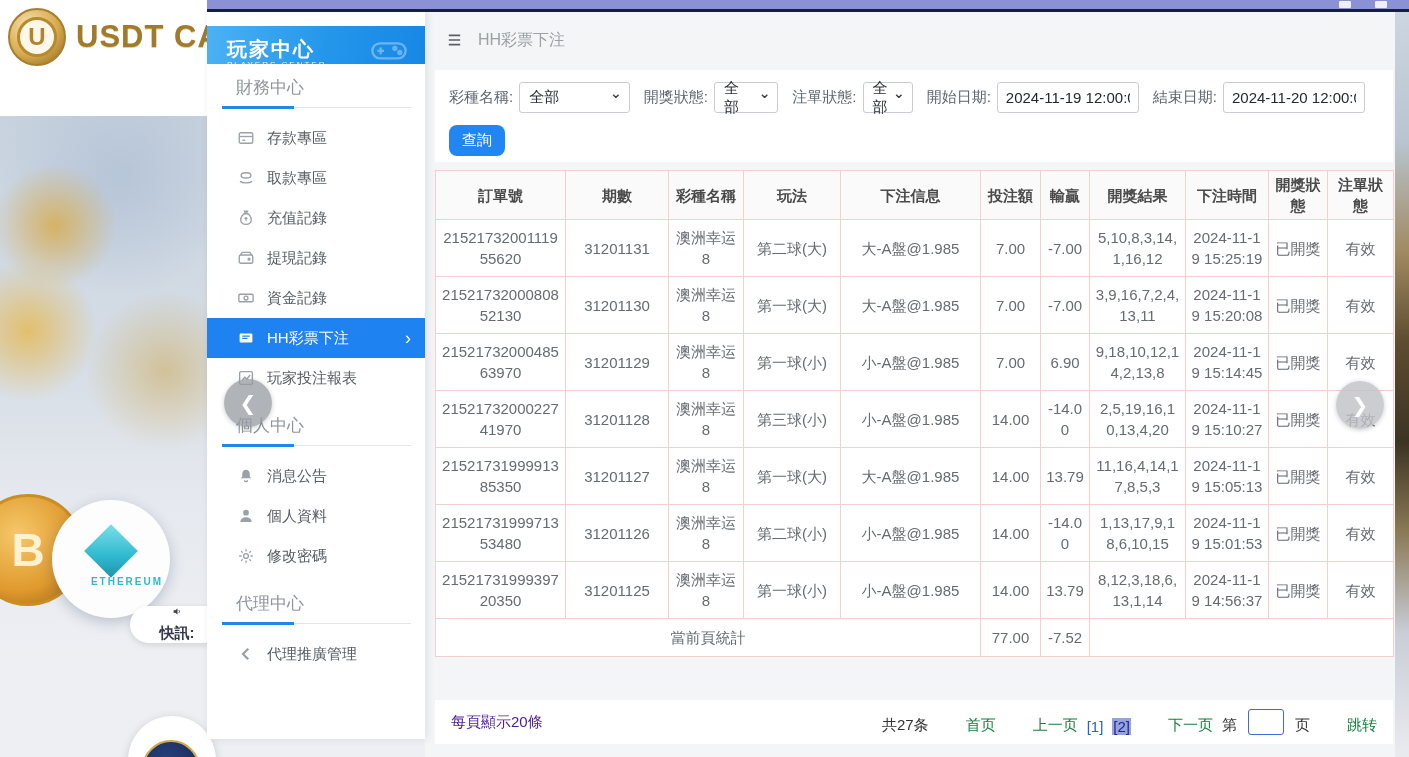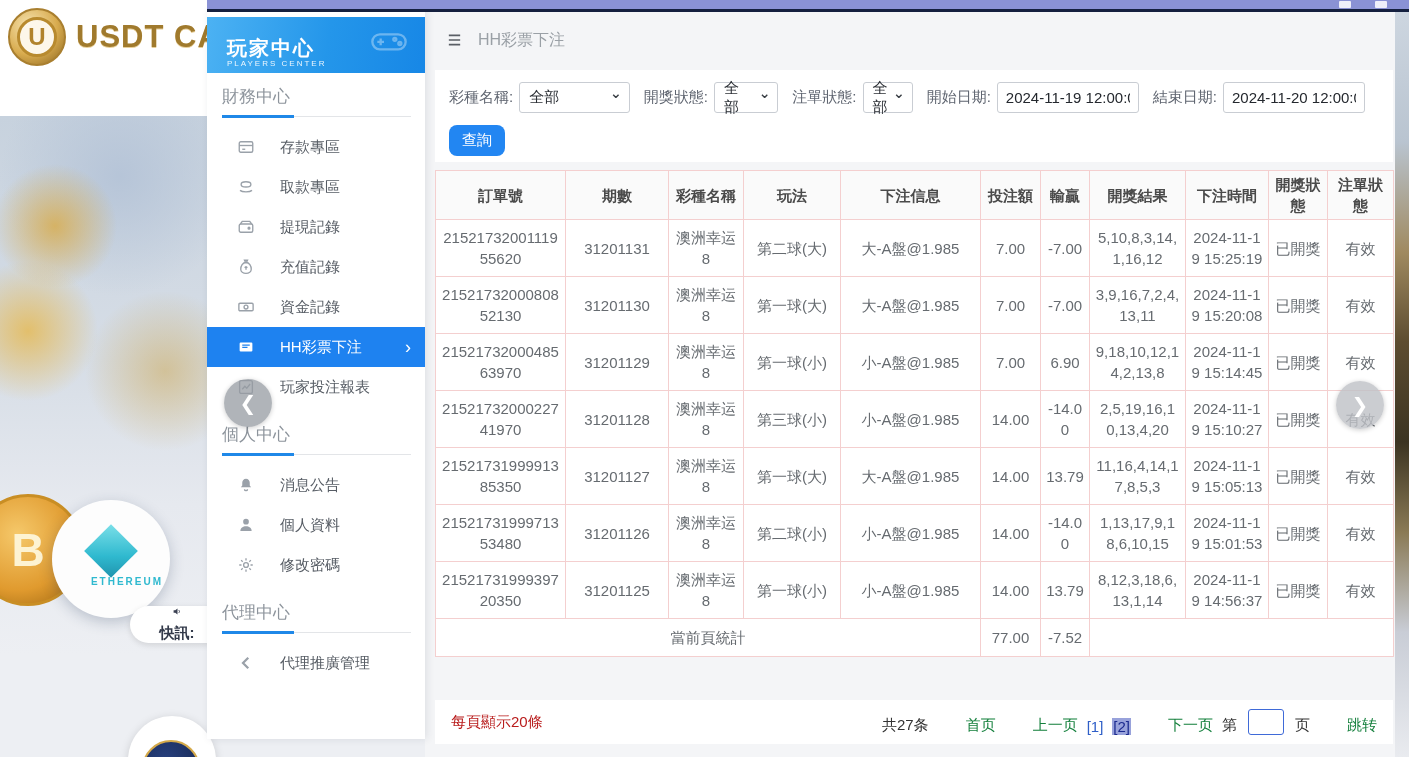--- a/index.html
+++ b/index.html
@@ -51,32 +51,32 @@
       background:radial-gradient(circle at 40% 35%, #27407e, #16264f); border:2px solid #d4a94a; }
 
   
   .top-strip { position:absolute; left:207px; right:0; top:0; height:9px; background:#8a92d5; z-index:5; }
   .top-strip .tb-icon { position:absolute; top:1px; width:12px; height:7px; background:#fff; opacity:.85; border-radius:1px; }
   .top-divider { position:absolute; left:207px; right:0; top:9px; height:3px; background:#15203f; z-index:5; }
 
   
   .sidebar { position:absolute; left:207px; top:10px; width:218px; bottom:18px; background:#fff; z-index:3;
       box-shadow:2px 0 8px rgba(30,40,60,.10); overflow:hidden; }
-  .side-header { position:relative; margin-top:7px; height:56px; padding:20px 0 0 20px;
+  .side-header { position:relative; margin-top:16px; height:38px; padding:12px 0 0 20px;
       background:linear-gradient(100deg,#4cb2f3 0%, #2496ea 55%, #1787e6 100%); color:#fff; overflow:hidden; }
   .side-title { font-size:20px; font-weight:700; letter-spacing:2px; line-height:22px; }
   .side-subtitle { font-size:8px; letter-spacing:2px; color:rgba(255,255,255,.9); }
   .side-header .pad-ghost { position:absolute; right:10px; top:4px; width:52px; height:40px; opacity:.35; color:#fff; }
   .side-section { }
-  .side-heading { margin:16px 14px 0 15px; font-size:17px; color:#8d949c; }
+  .side-heading { margin:16px 14px 0 29px; font-size:17px; color:#8d949c; }
   .side-heading.first { margin-top:12px; }
   .side-divider { position:relative; height:3px; margin:7px 14px 9px 15px; }
   .side-divider::after { content:''; position:absolute; left:0; right:0; top:1px; height:1px; background:#e3e5e8; }
   .side-divider .blue { position:absolute; left:0; top:0; width:72px; height:3px; background:#1f88e8; z-index:1; }
-  .side-item { height:40px; display:flex; align-items:center; padding-left:30px; gap:25px; cursor:pointer; color:#565c64; }
+  .side-item { height:40px; display:flex; align-items:center; padding-left:30px; gap:12px; cursor:pointer; color:#565c64; }
   .side-item .s-icon { width:18px; height:18px; color:#9aa1a9; flex:0 0 18px; }
   .side-item .s-icon svg { width:18px; height:18px; display:block; }
   .side-item .s-label { font-size:15px; }
   .side-item.active { background:#1e82f0; color:#fff; }
   .side-item.active .s-icon { color:#fff; }
   .side-item .s-caret { margin-left:auto; margin-right:14px; font-size:18px; line-height:1; color:#fff; }
 
   
   .edge-toggle { position:absolute; width:48px; height:48px; border-radius:50%;
       background:rgba(150,155,162,.75); color:#fff; display:flex; align-items:center; justify-content:center;
@@ -111,21 +111,21 @@
   .table-card { position:absolute; left:10px; right:2px; top:158px; background:#fff; }
   table.bets { border-collapse:collapse; table-layout:fixed; width:958px; }
   .bets th, .bets td { border:1px solid #f4cfcf; text-align:center; vertical-align:middle;
       padding:3px 5px; word-break:break-all; line-height:1.4; }
   .bets th { height:38px; background:#fafafa; font-size:15px; font-weight:700; color:#4a4a4a; }
   .bets td { height:57px; font-size:15px; color:#666b70; }
   .bets tr.sum td { height:38px; }
 
   .pager-card { position:absolute; left:10px; right:2px; top:688px; height:44px; background:#fff;
       display:flex; align-items:center; justify-content:space-between; padding:0 16px; }
-  .page-size { font-size:15px; color:#b91c1c; }
+  .page-size { font-size:15px; color:#4c1d95; }
   .pager { display:flex; align-items:flex-end; gap:9px; font-size:15px; }
   .pg-text { color:#333; }
   .pg-link { color:#15803d; cursor:pointer; text-decoration:none;margin-left:28px; }
   .pg-page { color:#2f5fc8; cursor:pointer; }
   .pg-page.current { background:#98a2db; color:#1b2a8f; padding:0 1px; }
   .jump-input { width:36px; height:26px; border:1px solid #3f6ad8; border-radius:3px; margin:0 2px; padding:0 4px; font-size:14px; }
 </style>
 </head>
 <body>
 
@@ -196,36 +196,36 @@
             <svg viewBox="0 0 24 24" fill="none" stroke="currentColor" stroke-width="1.8">
               <ellipse cx="12" cy="8.5" rx="6.5" ry="3.5"></ellipse>
               <path d="M4 16.5c3 2.6 13 2.6 16 0"></path>
             </svg>
           </span>
           <span class="s-label">取款專區</span>
         </div>
         <div class="side-item">
           <span class="s-icon">
             <svg viewBox="0 0 24 24" fill="none" stroke="currentColor" stroke-width="1.8">
+              <path d="M10 3h4l-1.5 3h-1z"></path>
+              <path d="M12 6c-4.5 0-7 4.5-7 9a7 5.5 0 0014 0c0-4.5-2.5-9-7-9z"></path>
+              <path d="M10 12.5h4M12 10.5v5"></path>
+            </svg>
+          </span>
+          <span class="s-label">充值記錄</span>
+        </div>
+        <div class="side-item">
+          <span class="s-icon">
+            <svg viewBox="0 0 24 24" fill="none" stroke="currentColor" stroke-width="1.8">
               <path d="M4.5 8l2.5-3.5h10L19.5 8"></path>
               <rect x="3" y="8" width="18" height="11" rx="2"></rect>
               <circle cx="16" cy="13.5" r="1.2"></circle>
             </svg>
           </span>
           <span class="s-label">提現記錄</span>
-        </div>
-        <div class="side-item">
-          <span class="s-icon">
-            <svg viewBox="0 0 24 24" fill="none" stroke="currentColor" stroke-width="1.8">
-              <path d="M10 3h4l-1.5 3h-1z"></path>
-              <path d="M12 6c-4.5 0-7 4.5-7 9a7 5.5 0 0014 0c0-4.5-2.5-9-7-9z"></path>
-              <path d="M10 12.5h4M12 10.5v5"></path>
-            </svg>
-          </span>
-          <span class="s-label">充值記錄</span>
         </div>
         <div class="side-item">
           <span class="s-icon">
             <svg viewBox="0 0 24 24" fill="none" stroke="currentColor" stroke-width="1.8">
               <rect x="2.5" y="7" width="19" height="10" rx="1.5"></rect>
               <circle cx="12" cy="12" r="2.6"></circle>
               <path d="M6 12h.01M18 12h.01"></path>
             </svg>
           </span>
           <span class="s-label">資金記錄</span>

